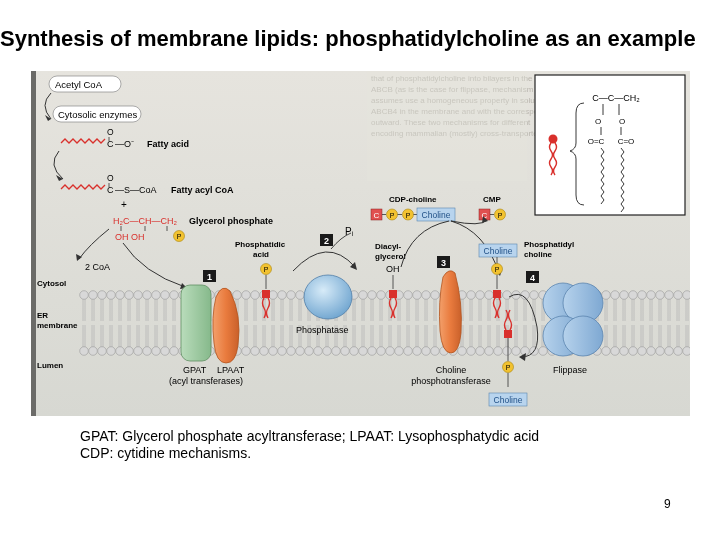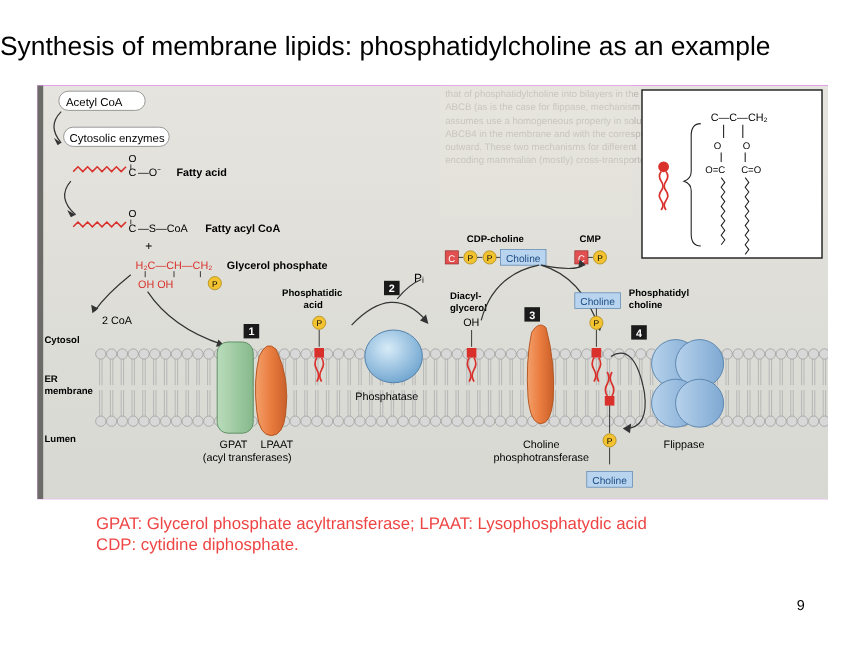--- a/index.html
+++ b/index.html
@@ -1,20 +1,20 @@
 <!DOCTYPE html>
 <html><head>
 <meta charset="utf-8">
 <style>
   html,body{margin:0;padding:0;background:#ffffff;}
   body{width:720px;height:540px;position:relative;overflow:hidden;font-family:"Liberation Sans",sans-serif;}
-  .slide-title{position:absolute;left:0;top:26px;width:596px;font-size:22px;color:#000;white-space:nowrap;}
-  .figure{position:absolute;left:31px;top:71px;width:659px;height:345px;background:#d946ef;overflow:hidden;}
+  .slide-title{position:absolute;left:0;top:26px;width:596px;font-size:22px;color:#000;white-space:nowrap;font-weight:bold;}
+  .figure{position:absolute;left:31px;top:71px;width:659px;height:345px;background:#84cc16;overflow:hidden;}
   .figure svg{position:absolute;left:0;top:0;}
-  .caption{position:absolute;left:80px;top:428px;width:600px;font-size:14px;line-height:17px;color:#ef4444;}
+  .caption{position:absolute;left:80px;top:428px;width:600px;font-size:14px;line-height:17px;color:#000000;}
   .caption div{white-space:nowrap;}
   .page-number{position:absolute;left:664px;top:497px;font-size:12px;color:#000;}
   .lbl{font-family:"Liberation Sans",sans-serif;}
 </style>
 </head>
 <body>
 
 <div class="slide-title">Synthesis of membrane lipids: phosphatidylcholine as an example</div>
 
 <div class="figure">
@@ -460,16 +460,16 @@
       <text x="477" y="299" font-size="7" text-anchor="middle" class="lbl">P</text>
       <line x1="477" y1="302" x2="477" y2="316" stroke="#333" stroke-width="0.8"></line>
       <rect x="458" y="322" width="38" height="13" fill="#b8d4ee" stroke="#5a86b0" stroke-width="0.6"></rect>
       <text x="477" y="332" font-size="8.5" text-anchor="middle" fill="#1f4f86" class="lbl">Choline</text>
     </g>
   </svg>
 </div>
 
 <div class="caption">
   <div>GPAT: Glycerol phosphate acyltransferase; LPAAT: Lysophosphatydic acid</div>
-  <div>CDP: cytidine diphosphate.</div>
+  <div>CDP: cytidine mechanisms.</div>
 </div>
 
 <div class="page-number">9</div>
 
 </body></html>

